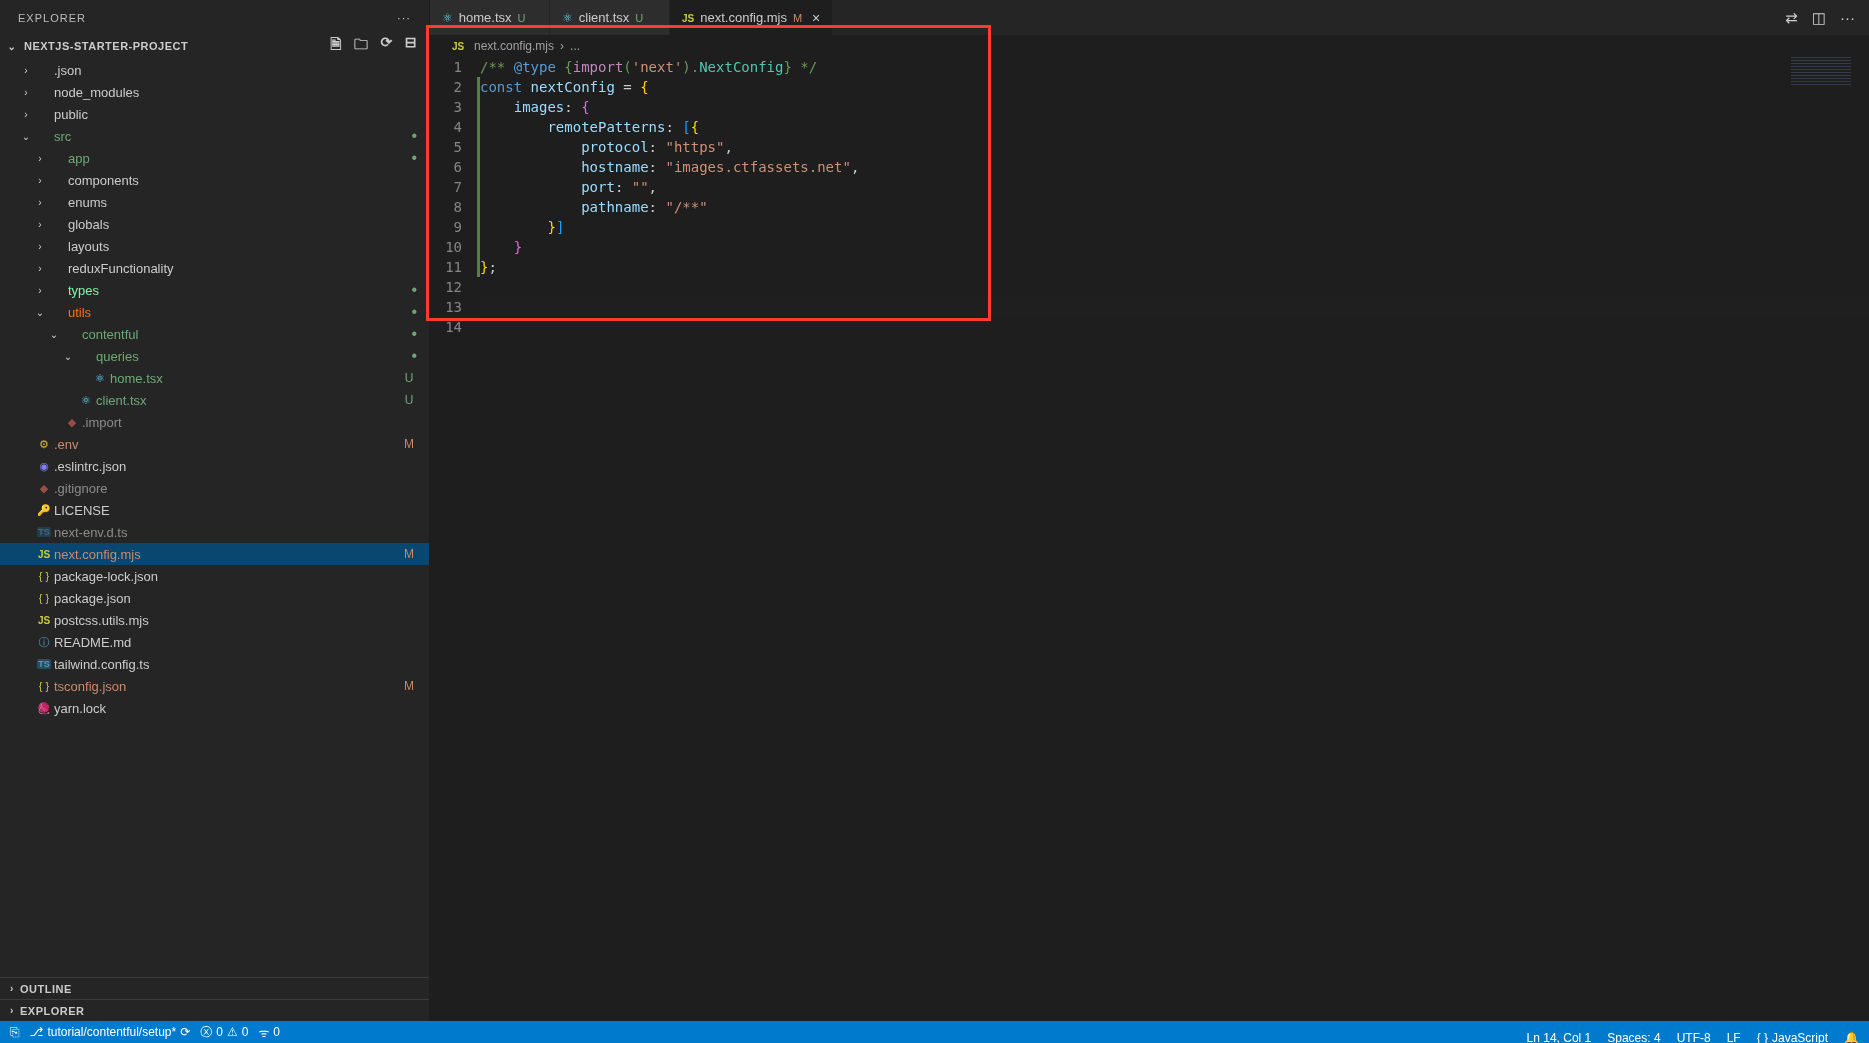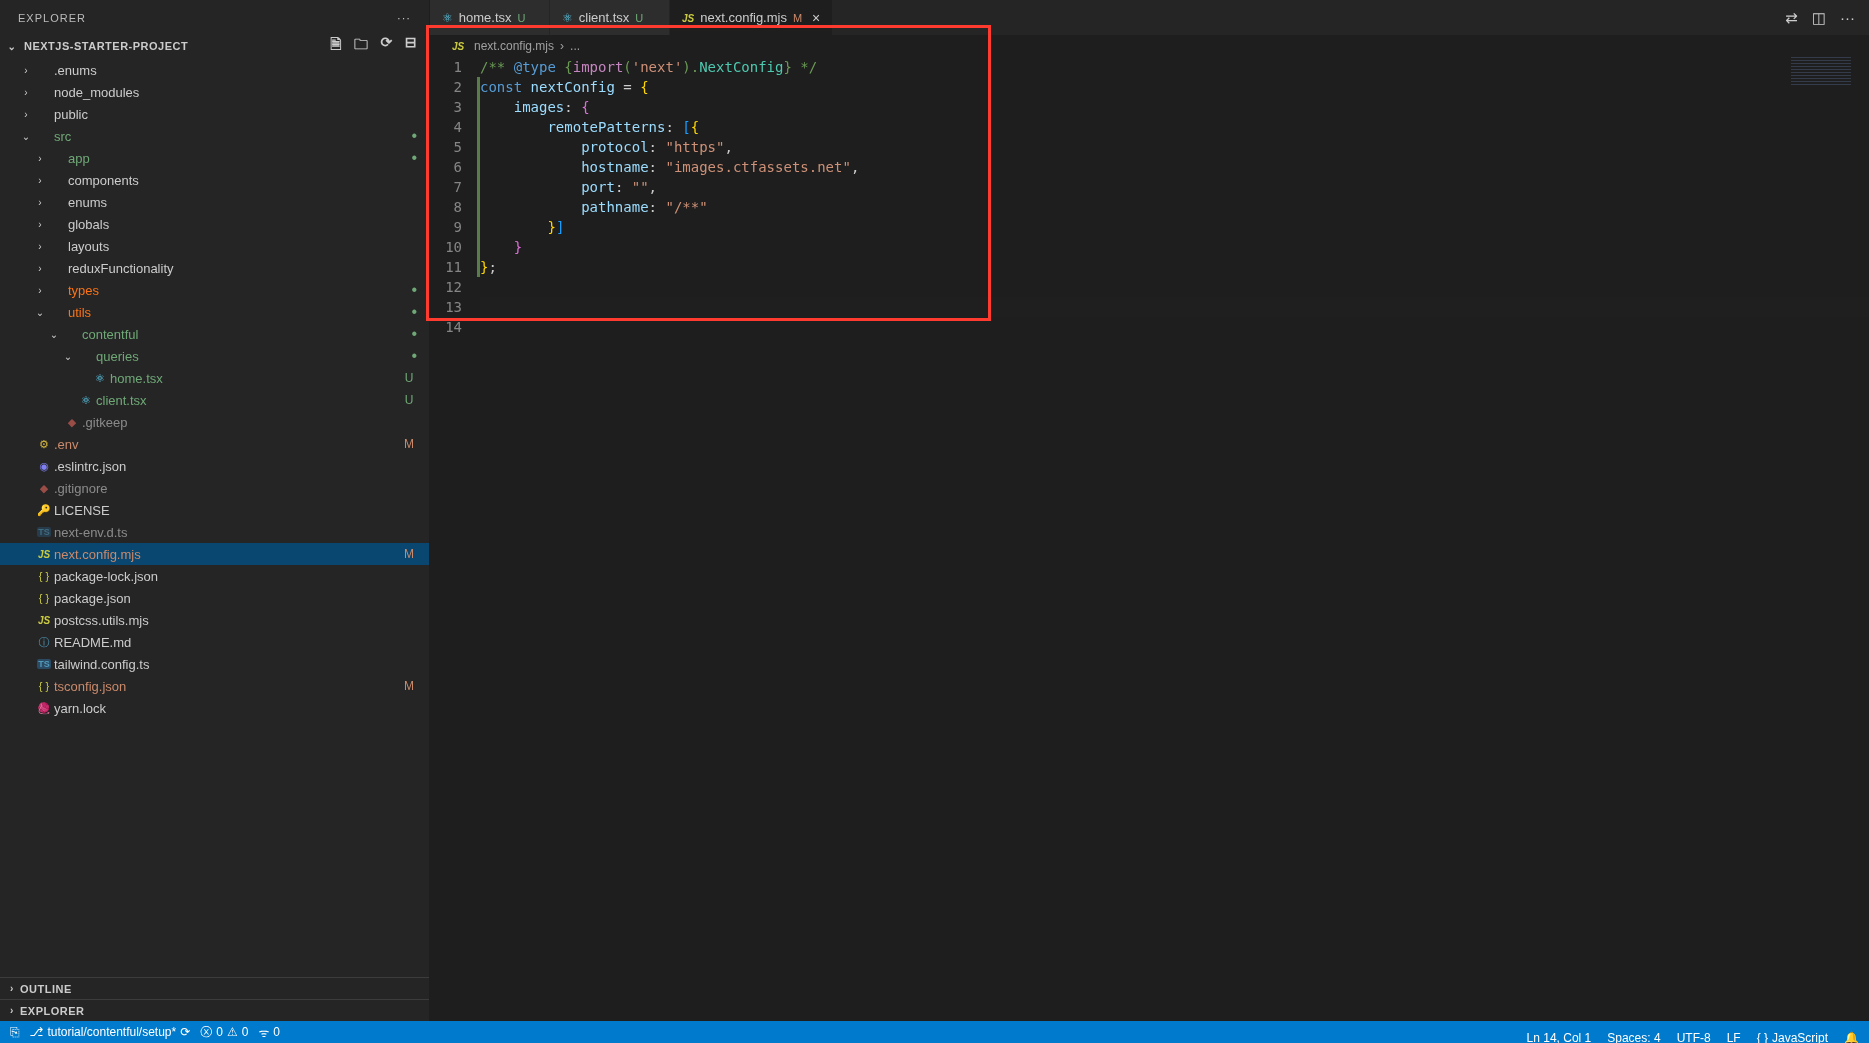--- a/index.html
+++ b/index.html
@@ -193,21 +193,21 @@
   color: #ffffff;
   display: flex;
   align-items: center;
   font-size: 12px;
   padding: 0 10px;
   gap: 14px;
 }
 .status-left { display: flex; align-items: center; gap: 10px; }
 .status-right { display: flex; align-items: center; gap: 16px; margin-left: auto; margin-top: 12px; }
 .status-item { display: flex; align-items: center; gap: 4px; cursor: pointer; }
-.ic-js { color: #cbcb41; font-weight: bold; font-size: 10px; font-style: italic; }
+.ic-js { color: #cbcb41; font-weight: bold; font-size: 10px; }
 .ic-ts { color: #519aba; font-weight: bold; font-size: 9px; background: #2b4a63; padding: 0 1px; border-radius: 2px; }
 .ic-json { color: #cbcb41; }
 .ic-react { color: #61dafb; }
 .ic-git { color: #e8685e; }
 .ic-md { color: #519aba; }
 .ic-yarn { color: #2c8ebb; }
 .ic-env { color: #d4b73e; }
 .ic-eslint { color: #8080f2; }
 </style>
 </head>
@@ -228,21 +228,21 @@
         <span>🗎</span>
         <span>🗀</span>
         <span>⟳</span>
         <span>⊟</span>
       </div>
     </div>
     <div class="tree" id="tree">
         <div class="tree-item" style="padding-left: 18px;">
           <span class="chevron">›</span>
           <span class="file-icon"></span>
-          <span class="tree-label" style="">.enums</span>
+          <span class="tree-label" style="">.json</span>
         </div>
         <div class="tree-item" style="padding-left: 18px;">
           <span class="chevron">›</span>
           <span class="file-icon"></span>
           <span class="tree-label" style="">node_modules</span>
         </div>
         <div class="tree-item" style="padding-left: 18px;">
           <span class="chevron">›</span>
           <span class="file-icon"></span>
           <span class="tree-label" style="">public</span>
@@ -280,21 +280,21 @@
           <span class="tree-label" style="">layouts</span>
         </div>
         <div class="tree-item" style="padding-left: 32px;">
           <span class="chevron">›</span>
           <span class="file-icon"></span>
           <span class="tree-label" style="">reduxFunctionality</span>
         </div>
         <div class="tree-item" style="padding-left: 32px;">
           <span class="chevron">›</span>
           <span class="file-icon"></span>
-          <span class="tree-label" style="color:#f97316;">types</span>
+          <span class="tree-label" style="color:#86efac;">types</span>
           <span class="tree-dot">•</span>
         </div>
         <div class="tree-item" style="padding-left: 32px;">
           <span class="chevron">⌄</span>
           <span class="file-icon"></span>
           <span class="tree-label" style="color:#f97316;">utils</span>
           <span class="tree-dot">•</span>
         </div>
         <div class="tree-item" style="padding-left: 46px;">
           <span class="chevron">⌄</span>
@@ -322,21 +322,21 @@
             <span class="ic-react">⚛</span>
           </span>
           <span class="tree-label" style="color:#6fa876;">client.tsx</span>
           <span class="tree-badge u">U</span>
         </div>
         <div class="tree-item" style="padding-left: 46px; opacity: 0.6;">
           <span class="chevron"></span>
           <span class="file-icon">
             <span class="ic-git">◆</span>
           </span>
-          <span class="tree-label" style="">.gitkeep</span>
+          <span class="tree-label" style="">.import</span>
         </div>
         <div class="tree-item" style="padding-left: 18px;">
           <span class="chevron"></span>
           <span class="file-icon">
             <span class="ic-env">⚙</span>
           </span>
           <span class="tree-label" style="color:#ca8a6b;">.env</span>
           <span class="tree-badge ">M</span>
         </div>
         <div class="tree-item" style="padding-left: 18px;">

